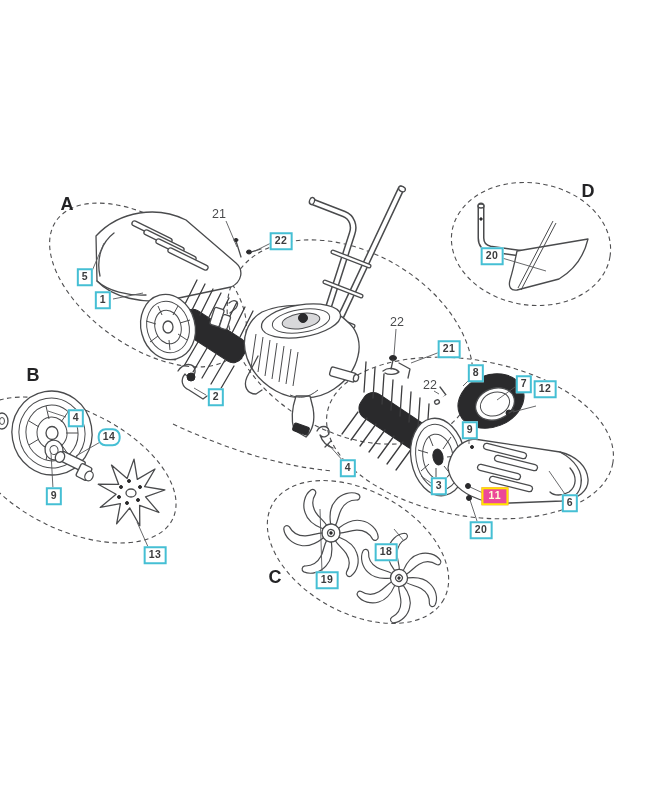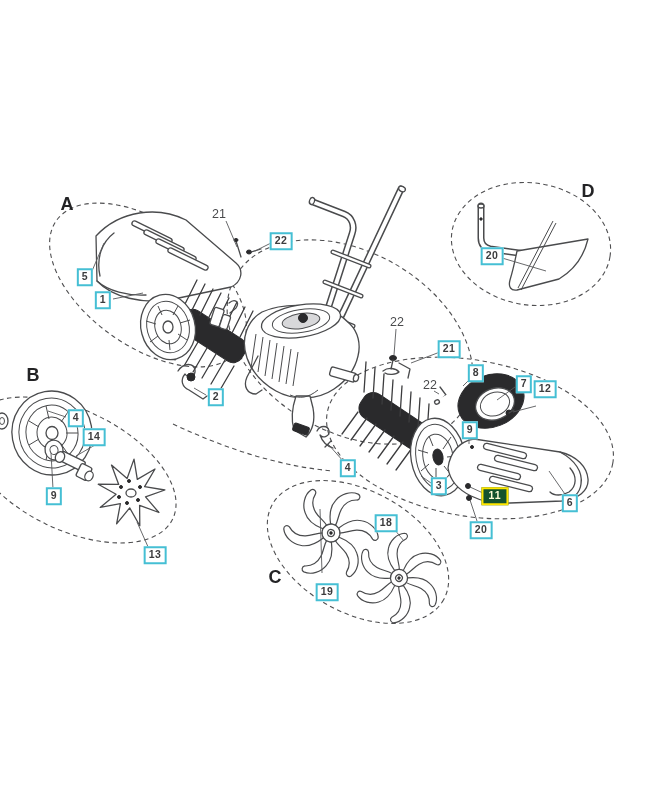--- a/index.html
+++ b/index.html
@@ -22,21 +22,21 @@
   .part-label{
     position:absolute;transform:translate(-50%,-50%);
     line-height:1;white-space:nowrap;z-index:5;
   }
   .part-label.boxed{
     border:2px solid #45bfd4;background:#ffffff;color:#3c3c3e;
     font-size:10.5px;font-weight:bold;letter-spacing:0.5px;padding:1px 3px 2px;
     cursor:pointer;
   }
   .part-label.highlight{
-    border:2px solid #ffe600;background:#14532d;color:#fffdd8;
+    border:2px solid #ffe600;background:#ec4899;color:#fffdd8;
     font-size:10.5px;font-weight:bold;letter-spacing:1px;padding:1px 5px 2px;
     cursor:pointer;
   }
   .part-label.plain{
     background:transparent;color:#4a4b4d;font-size:12.5px;font-weight:normal;
   }
   .section-letter{
     position:absolute;transform:translate(-50%,-50%);
     font-size:18px;font-weight:bold;color:#232325;z-index:4;
   }
@@ -291,23 +291,23 @@
     <div class="part-label plain" style="left: 430px; top: 385px;">22</div>
     <div class="part-label boxed" style="left: 476px; top: 373px;">8</div>
     <div class="part-label boxed" style="left: 524px; top: 384px;">7</div>
     <div class="part-label boxed" style="left: 545px; top: 389px;">12</div>
     <div class="part-label boxed" style="left: 470px; top: 430px;">9</div>
     <div class="part-label boxed" style="left: 348px; top: 468px;">4</div>
     <div class="part-label boxed" style="left: 439px; top: 486px;">3</div>
     <div class="part-label highlight" style="left: 495px; top: 496px;">11</div>
     <div class="part-label boxed" style="left: 570px; top: 503px;">6</div>
     <div class="part-label boxed" style="left: 481px; top: 530px;">20</div>
-    <div class="part-label boxed" style="left: 386px; top: 523px;">18</div>
-    <div class="part-label boxed" style="left: 327px; top: 580px; margin-top: 12px;">19</div>
+    <div class="part-label boxed" style="left: 386px; top: 552px;">18</div>
+    <div class="part-label boxed" style="left: 327px; top: 580px;">19</div>
     <div class="part-label boxed" style="left: 76px; top: 418px;">4</div>
-    <div class="part-label boxed" style="left: 94px; top: 437px;">14</div>
+    <div class="part-label boxed" style="left: 109px; top: 437px; border-radius: 8px;">14</div>
     <div class="part-label boxed" style="left: 54px; top: 496px;">9</div>
     <div class="part-label boxed" style="left: 155px; top: 555px; text-align: center;">13</div>
     <div class="section-letter" style="left: 67px; top: 204px;">A</div>
     <div class="section-letter" style="left: 33px; top: 375px;">B</div>
     <div class="section-letter" style="left: 275px; top: 577px;">C</div>
     <div class="section-letter" style="left: 588px; top: 191px;">D</div>
   </div>
 
 </body></html>

